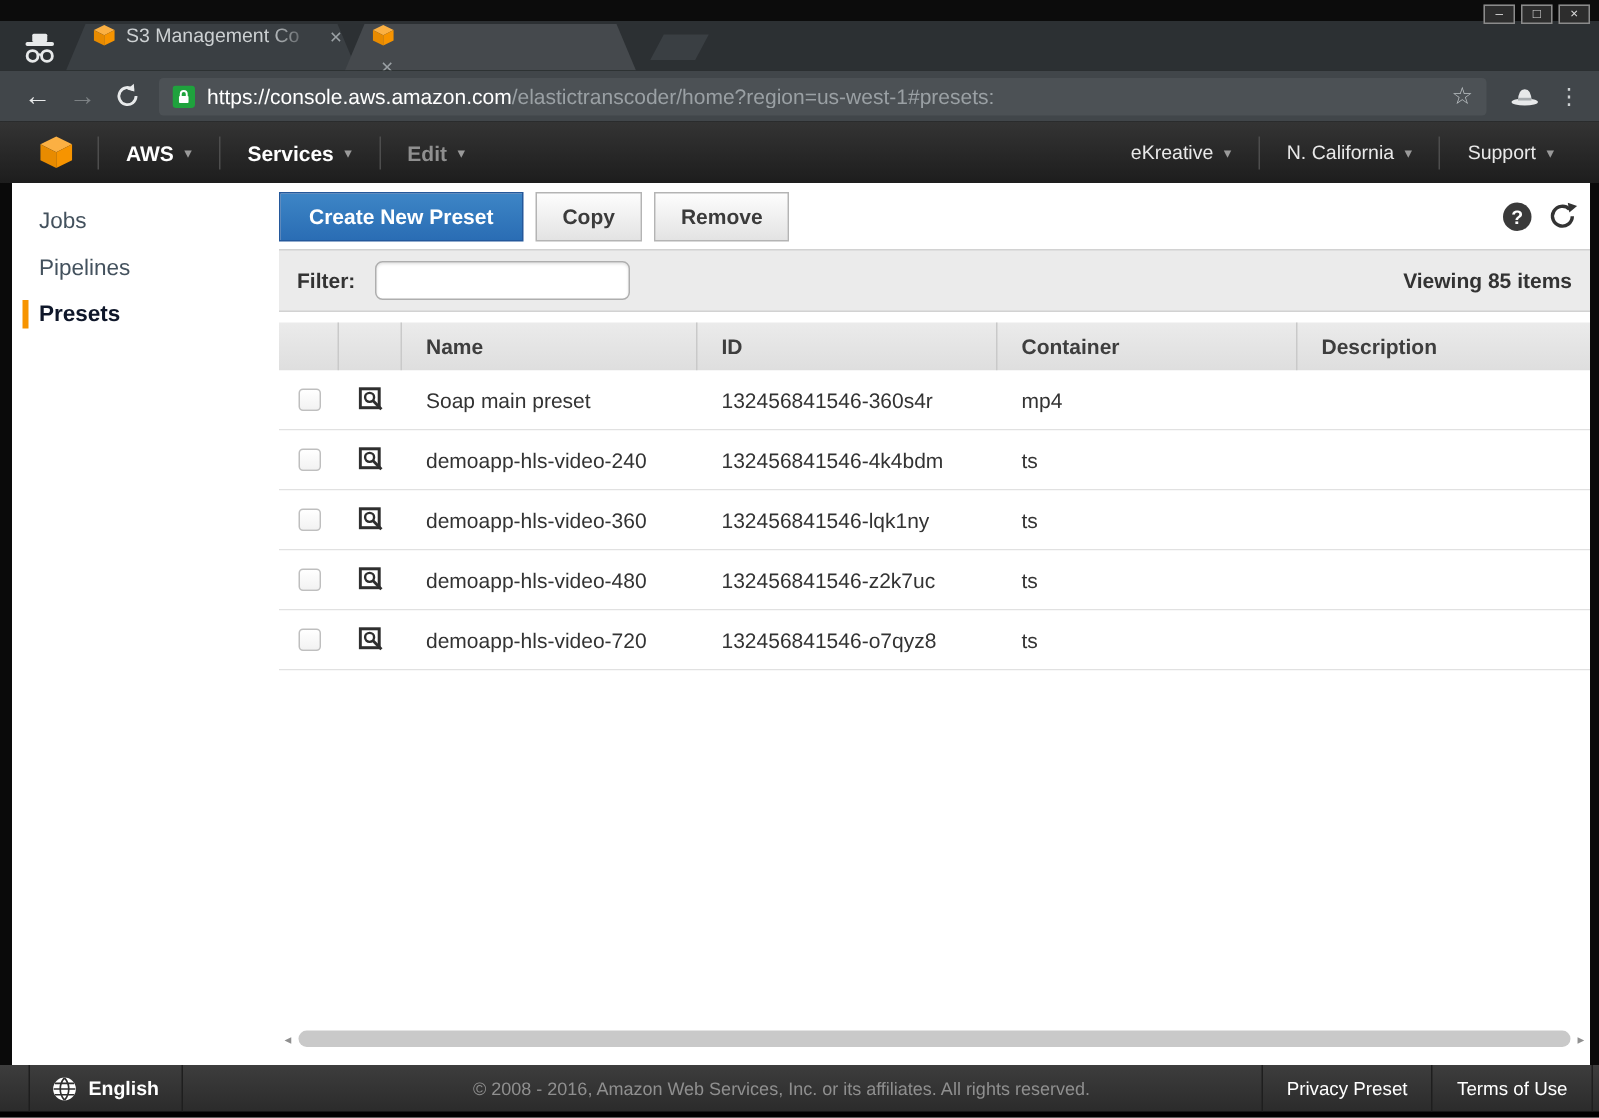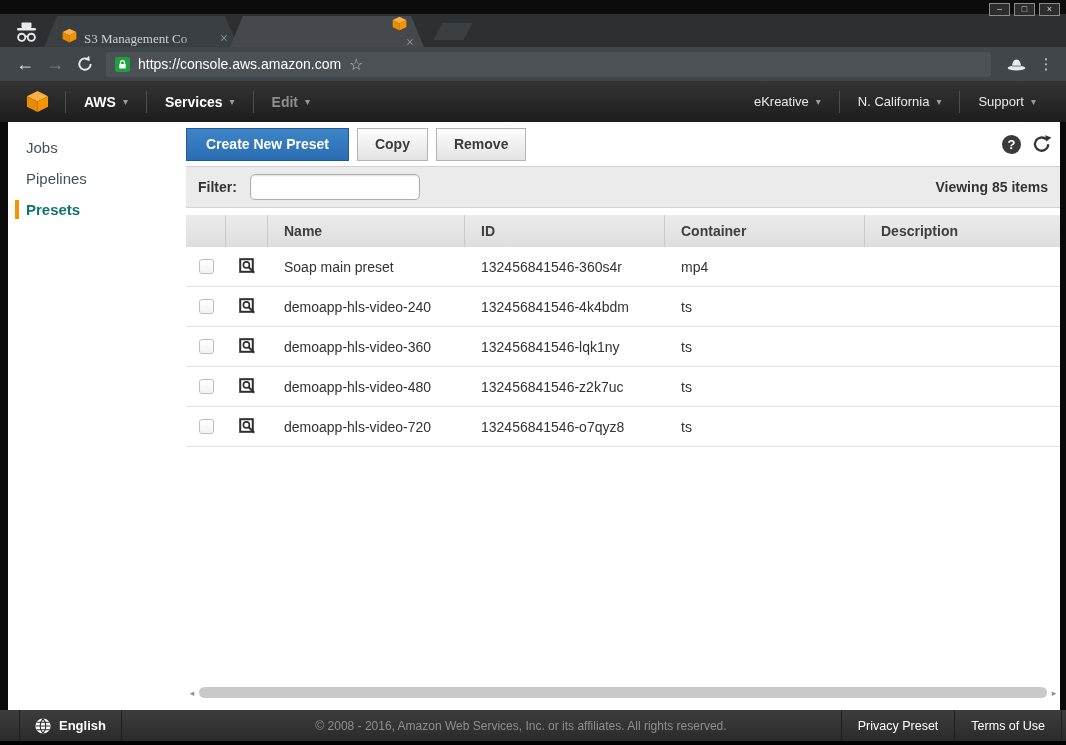--- a/index.html
+++ b/index.html
@@ -9,22 +9,22 @@
 
   
   .titlebar { height:14px; background:#0c0c0c; position:relative; flex:none; }
   .winbtns { position:absolute; top:3px; right:6px; display:flex; gap:4px; }
   .winbtn { width:21px; height:13px; background:#2d2d2d; border:1px solid #8b8b8b;
             color:#d9d9d9; font-size:9px; line-height:10px; text-align:center; cursor:default; }
 
   
   .tabbar { height:33px; background:#2c3033; display:flex; align-items:flex-end; padding-left:8px; flex:none; }
   .incognito-badge { align-self:center; width:36px; display:flex; justify-content:center; margin-top:3px; }
-  .tab { position:relative; height:31px; width:194px; display:flex; align-items:flex-end;
-         padding:0 10px 0 18px; clip-path:polygon(13px 0, calc(100% - 13px) 0, 100% 100%, 0 100%);font-family:Liberation Serif, serif; }
+  .tab { position:relative; height:31px; width:194px; display:flex; align-items:flex-start;
+         padding:0 10px 0 18px; clip-path:polygon(13px 0, calc(100% - 13px) 0, 100% 100%, 0 100%); }
   .tab.inactive { background:#3a3f43; }
   .tab.active { background:#45494d; z-index:2;flex-direction:column; }
   .tab + .tab { margin-left:-8px; }
   .tab .favicon { margin-right:7px; flex:none; }
   .tab .tab-label { flex:1; font-size:13px; color:#cdd1d3; white-space:nowrap; overflow:hidden;
         -webkit-mask-image:linear-gradient(90deg,#000 72%,transparent 97%);
         mask-image:linear-gradient(90deg,#000 72%,transparent 97%); }
   .tab.active .tab-label { color:#eef0f1; }
   .tab .tab-close { color:#9ba1a5; font-size:14px; margin-left:6px; flex:none; cursor:default; }
   .newtab-btn { width:30px; height:17px; background:#3a3f43; transform:skewX(-28deg);
@@ -55,21 +55,21 @@
   .nav-right { margin-left:auto; display:flex; align-items:center; }
   .nav-right .nav-item { font-weight:normal; font-size:13px; color:#e9e9e9; }
 
   
   .main { flex:1; display:flex; min-height:0; background:#0a0a0a; }
   .edge-left { width:8px; background:#0a0a0a; flex:none; }
   .edge-right { width:6px; background:#0a0a0a; flex:none; }
   .sidebar { width:178px; background:#fff; padding-top:10px; flex:none; }
   .side-item { position:relative; height:31px; line-height:31px; padding-left:18px;
                font-size:15px; color:#43515d; cursor:default; }
-  .side-item.active { font-weight:bold; color:#0f766e; }
+  .side-item.active { font-weight:bold; color:#0f172a; }
   .side-item.active::before { content:""; position:absolute; left:7px; top:6px; width:4px;
                height:19px; background:#f79400; }
 
   .content { flex:1; background:#fff; display:flex; flex-direction:column; min-width:0; }
 
   .toolbar { height:44px; display:flex; align-items:center; background:#fff; flex:none; }
   .btn { height:33px; border-radius:0; font-family:inherit; font-size:14px; font-weight:bold; cursor:default; }
   .btn-primary { padding:0 19px; color:#fff; background:linear-gradient(#3d85c6,#2a6db4);
                  border:1px solid #24589b; }
   .btn-default { padding:0 17px; color:#3b3b3b; background:linear-gradient(#fdfdfd,#e3e3e3);
@@ -185,20 +185,21 @@
     </div>
     <div class="urlfield">
       <span style="display:flex;">
         <svg width="15" height="15" viewBox="0 0 15 15">
           <rect width="15" height="15" rx="2.5" fill="#1fa23d"></rect>
           <rect x="4.3" y="7" width="6.4" height="4.6" rx="0.6" fill="#fff"></rect>
           <path d="M5.5 7 V5.6 a2 2 0 0 1 4 0 V7" fill="none" stroke="#fff" stroke-width="1.3"></path>
         </svg>
       </span>
       <span class="url-host">https://console.aws.amazon.com</span>
+      <span class="url-path">/elastictranscoder/home?region=us-west-1#presets:</span>
       <span class="star-btn">☆</span>
     </div>
     <div class="hat-btn">
       <svg width="19" height="13" viewBox="0 0 19 13">
         <path d="M5 9.5 q0 -8 4.5 -8 q4.5 0 4.5 8" fill="#e7e9ea"></path>
         <ellipse cx="9.5" cy="10" rx="8.8" ry="2.4" fill="#e7e9ea"></ellipse>
         <rect x="5" y="7.2" width="9" height="1.8" fill="#a6abae"></rect>
       </svg>
     </div>
     <div class="kebab-btn">⋮</div>

